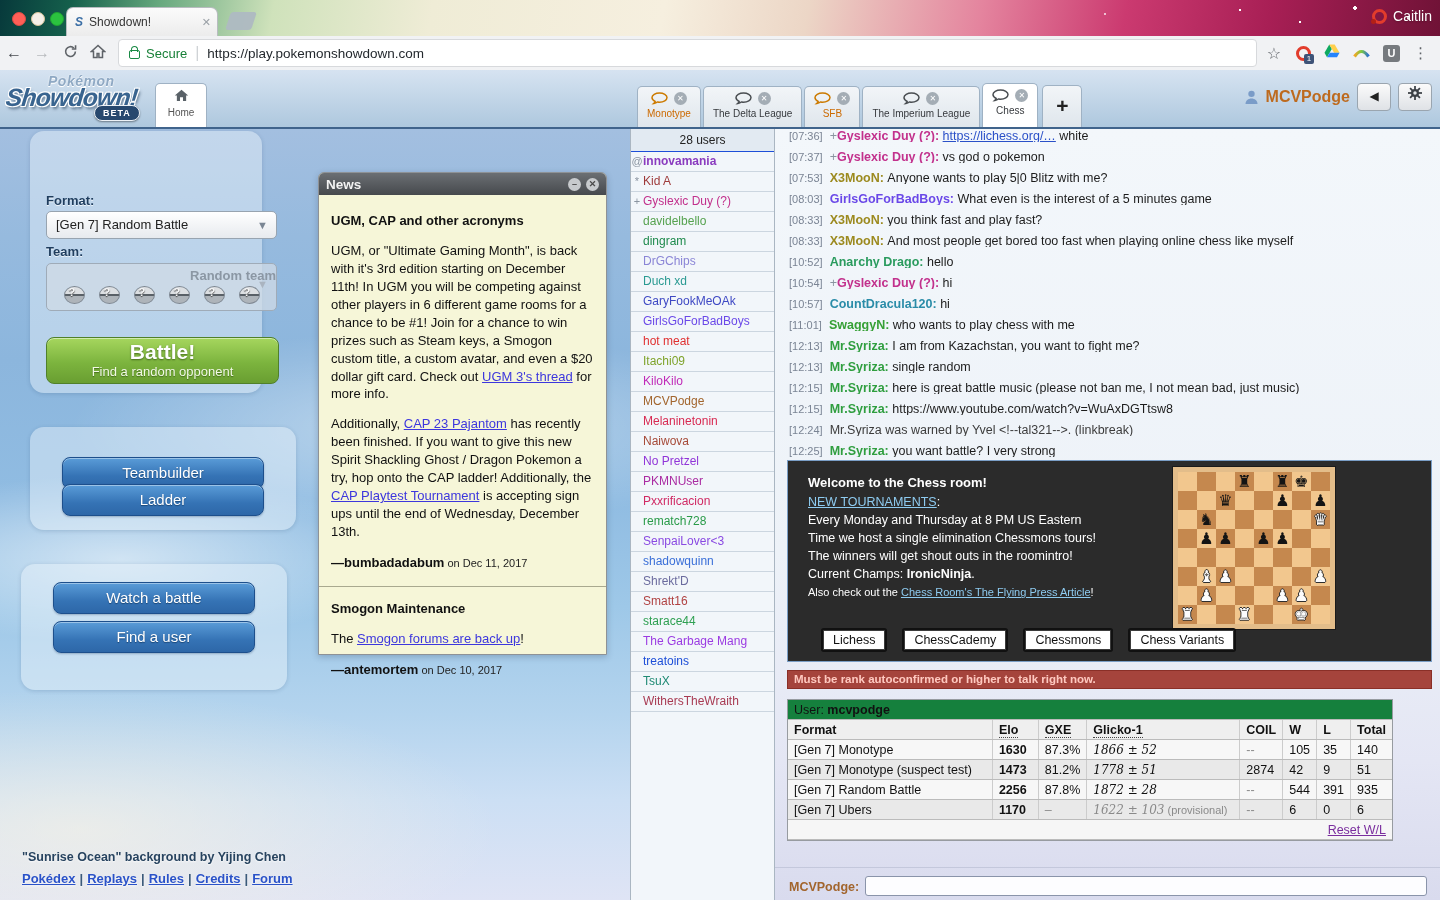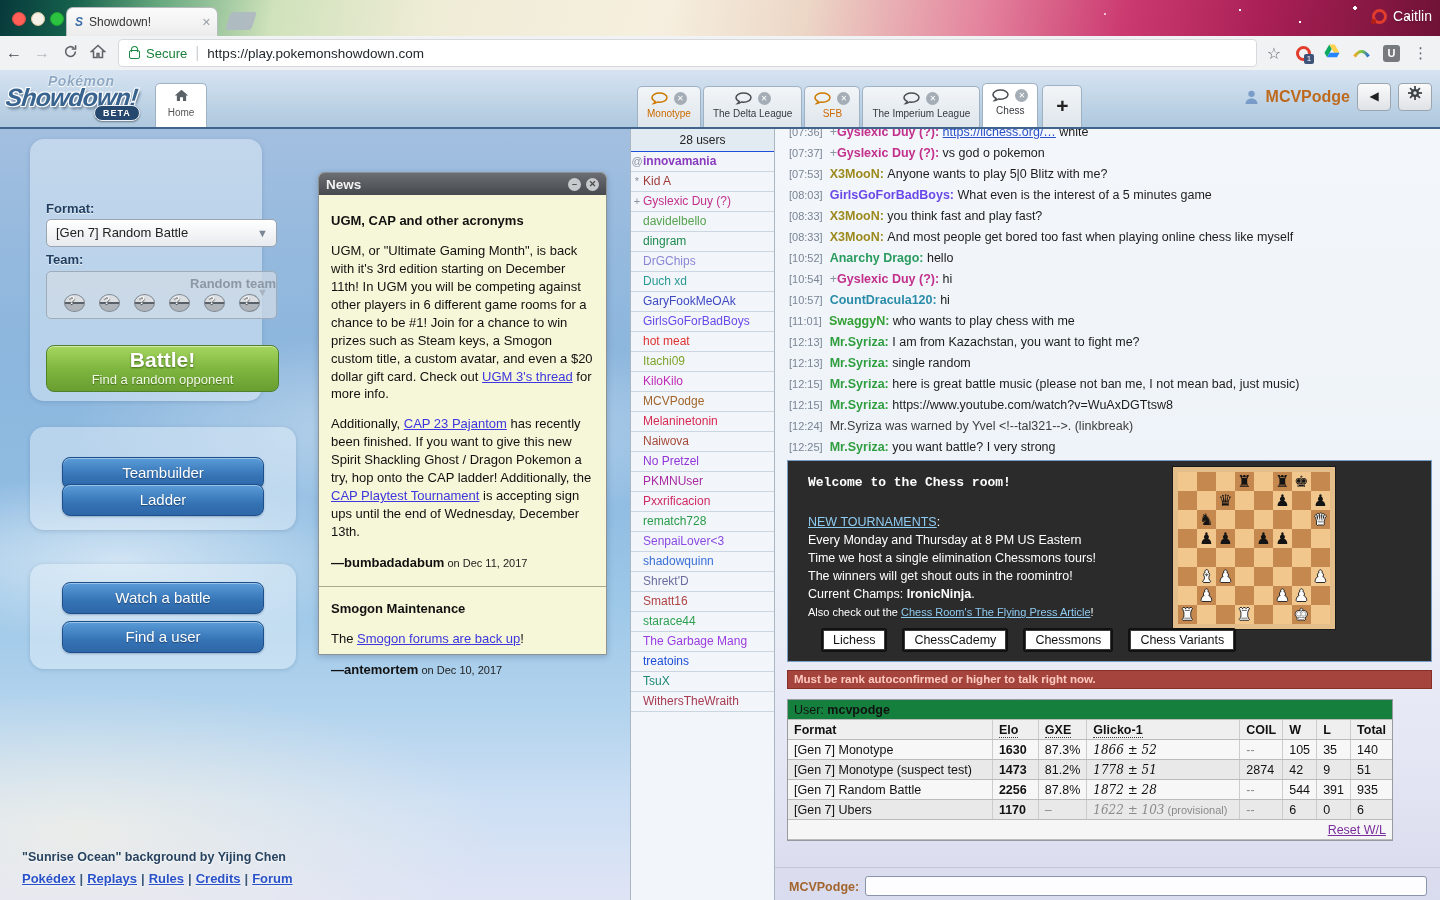--- a/index.html
+++ b/index.html
@@ -73,23 +73,23 @@
 
   
   .main{position:absolute;left:0;top:127px;width:1440px;height:773px;border-top:2px solid #40648c;box-sizing:border-box;}
   .left{position:absolute;left:0;top:0;width:630px;height:771px;overflow:hidden;
     background:
       radial-gradient(400px 120px at 120px 430px,rgba(255,255,255,.55),transparent 70%),
       radial-gradient(500px 140px at 420px 300px,rgba(255,255,255,.4),transparent 70%),
       radial-gradient(600px 200px at 80px 700px,rgba(255,246,225,.55),transparent 70%),
       linear-gradient(180deg,#a3bfe0 0%,#96bade 14%,#8cb6dd 30%,#90bce2 48%,#9ec8e8 62%,#b4d4ee 76%,#ccdff4 87%,#dfe4f5 100%);}
   .glass{position:absolute;background:rgba(235,243,250,.45);border-radius:14px;box-shadow:0 1px 4px rgba(30,60,100,.18);}
-  .panelA{left:30px;top:10px;width:232px;height:262px;}
+  .panelA{left:30px;top:2px;width:232px;height:262px;}
   .panelB{left:30px;top:298px;width:266px;height:103px;}
-  .panelC{left:30px;top:435px;width:266px;height:105px;}
+  .panelC{left:21px;top:435px;width:266px;height:126px;}
   .fld-label{position:absolute;left:16px;font-weight:bold;font-size:13px;color:#1f3d5e;text-shadow:0 1px 0 rgba(255,255,255,.7);}
   .sel{position:absolute;left:16px;width:231px;height:28px;background:linear-gradient(#ffffff,#e7eaee);border:1px solid #98a4b0;border-radius:5px;box-sizing:border-box;
     font-size:13px;color:#222;line-height:26px;padding-left:9px;}
   .sel .caret{position:absolute;right:8px;top:0;color:#7a8694;font-size:11px;}
   .teambox{position:absolute;left:16px;width:231px;height:48px;background:rgba(208,219,230,.75);border:1px solid #9fabb8;border-radius:5px;box-sizing:border-box;text-align:right;}
   .teambox .tb-name{color:#8b97a4;font-weight:bold;font-size:13px;margin-top:4px;}
   .teambox .caret{position:absolute;right:8px;top:14px;color:#aab4c0;font-size:11px;}
   .balls{display:flex;justify-content:center;gap:14px;margin-top:3px;}
   .pokeball{width:19px;height:16px;border-radius:50%;border:1px solid #7d8690;background:linear-gradient(#dcdfe2 42%,#596067 42%,#596067 58%,#aeb4ba 58%);position:relative;}
   .pokeball::after{content:"?";position:absolute;left:4px;top:-1px;color:#f5f6f7;font-size:11px;font-weight:bold;text-shadow:0 1px 1px #444;}
@@ -122,31 +122,31 @@
   .userlist{position:absolute;left:630px;top:0;width:145px;height:771px;background:#f2f6fa;border-left:1px solid #aab6c2;border-right:1px solid #aab6c2;box-sizing:border-box;}
   .u-count{height:22px;background:#e2eaf2;border-bottom:1px solid #1d4ed8;text-align:center;font-size:12px;color:#222;line-height:22px;}
   .u-row{height:19px;border-bottom:1px solid #ccd6e0;font-size:12px;line-height:19px;white-space:nowrap;overflow:hidden;}
   .u-rank{display:inline-block;width:12px;text-align:center;color:#8a94a0;font-size:11px;}
   .u-row.bold .u-name{font-weight:bold;}
 
   
   .chat{position:absolute;left:775px;top:0;width:665px;height:771px;overflow:hidden;
     background:linear-gradient(180deg,#f3f7fb 0%,#edf2f8 55%,#e4e6f4 82%,#d9dbee 100%);}
   .messages{position:absolute;left:14px;top:-8px;right:10px;}
-  .msg{height:21px;line-height:23px;font-size:12.5px;color:#1c1c1c;white-space:nowrap;overflow:hidden;}
+  .msg{height:21px;line-height:30px;font-size:12.5px;color:#1c1c1c;white-space:nowrap;overflow:hidden;}
   .msg-time{color:#7a8494;font-size:11px;margin-right:4px;}
   .msg-prefix{color:#8a94a0;}
   .msg-name{font-weight:bold;}
   .chatlink{color:#2a50c8;text-decoration:underline;}
   .msg.system{color:#3c3c3c;}
 
   
   .introbox{position:absolute;left:12px;top:331px;width:645px;height:202px;background:#2b2b2b;border:1px solid #7a9ec6;box-sizing:border-box;color:#fff;}
   .intro-text{position:absolute;left:20px;top:13px;width:360px;font-size:12.5px;line-height:1.45;}
-  .intro-welcome{font-weight:bold;font-size:13px;margin-bottom:20px;font-family:Liberation Mono, monospace;}
+  .intro-welcome{font-weight:bold;font-size:13px;margin-bottom:0;}
   .intro-link{color:#8ecbf0;text-decoration:underline;}
   .intro-small{font-size:11px;margin-top:2px;}
   .champs-name{font-weight:bold;}
   .intro-btns{position:absolute;left:35px;bottom:11px;display:flex;gap:19px;}
   .intro-btn{background:#fff;color:#111;border:1px solid #3c3c3c;box-shadow:0 0 0 2px #111;font-size:12.5px;padding:2px 9px;border-radius:1px;}
   .board{position:absolute;left:385px;top:6px;width:152px;height:152px;border:5px solid #e3bd8a;box-shadow:0 0 0 1px #1a1a1a;display:grid;grid-template-columns:repeat(8,19px);grid-template-rows:repeat(8,19px);}
   .sq{width:19px;height:19px;text-align:center;line-height:19px;font-size:16px;font-family:"DejaVu Sans",sans-serif;}
   .sq.light{background:#f2c78e;}
   .sq.dark{background:#c5884e;}
   .wp{color:#fcfcfc;text-shadow:1px 0 0 #2e2e2e,-1px 0 0 #2e2e2e,0 1px 0 #2e2e2e,0 -1px 0 #2e2e2e;}

